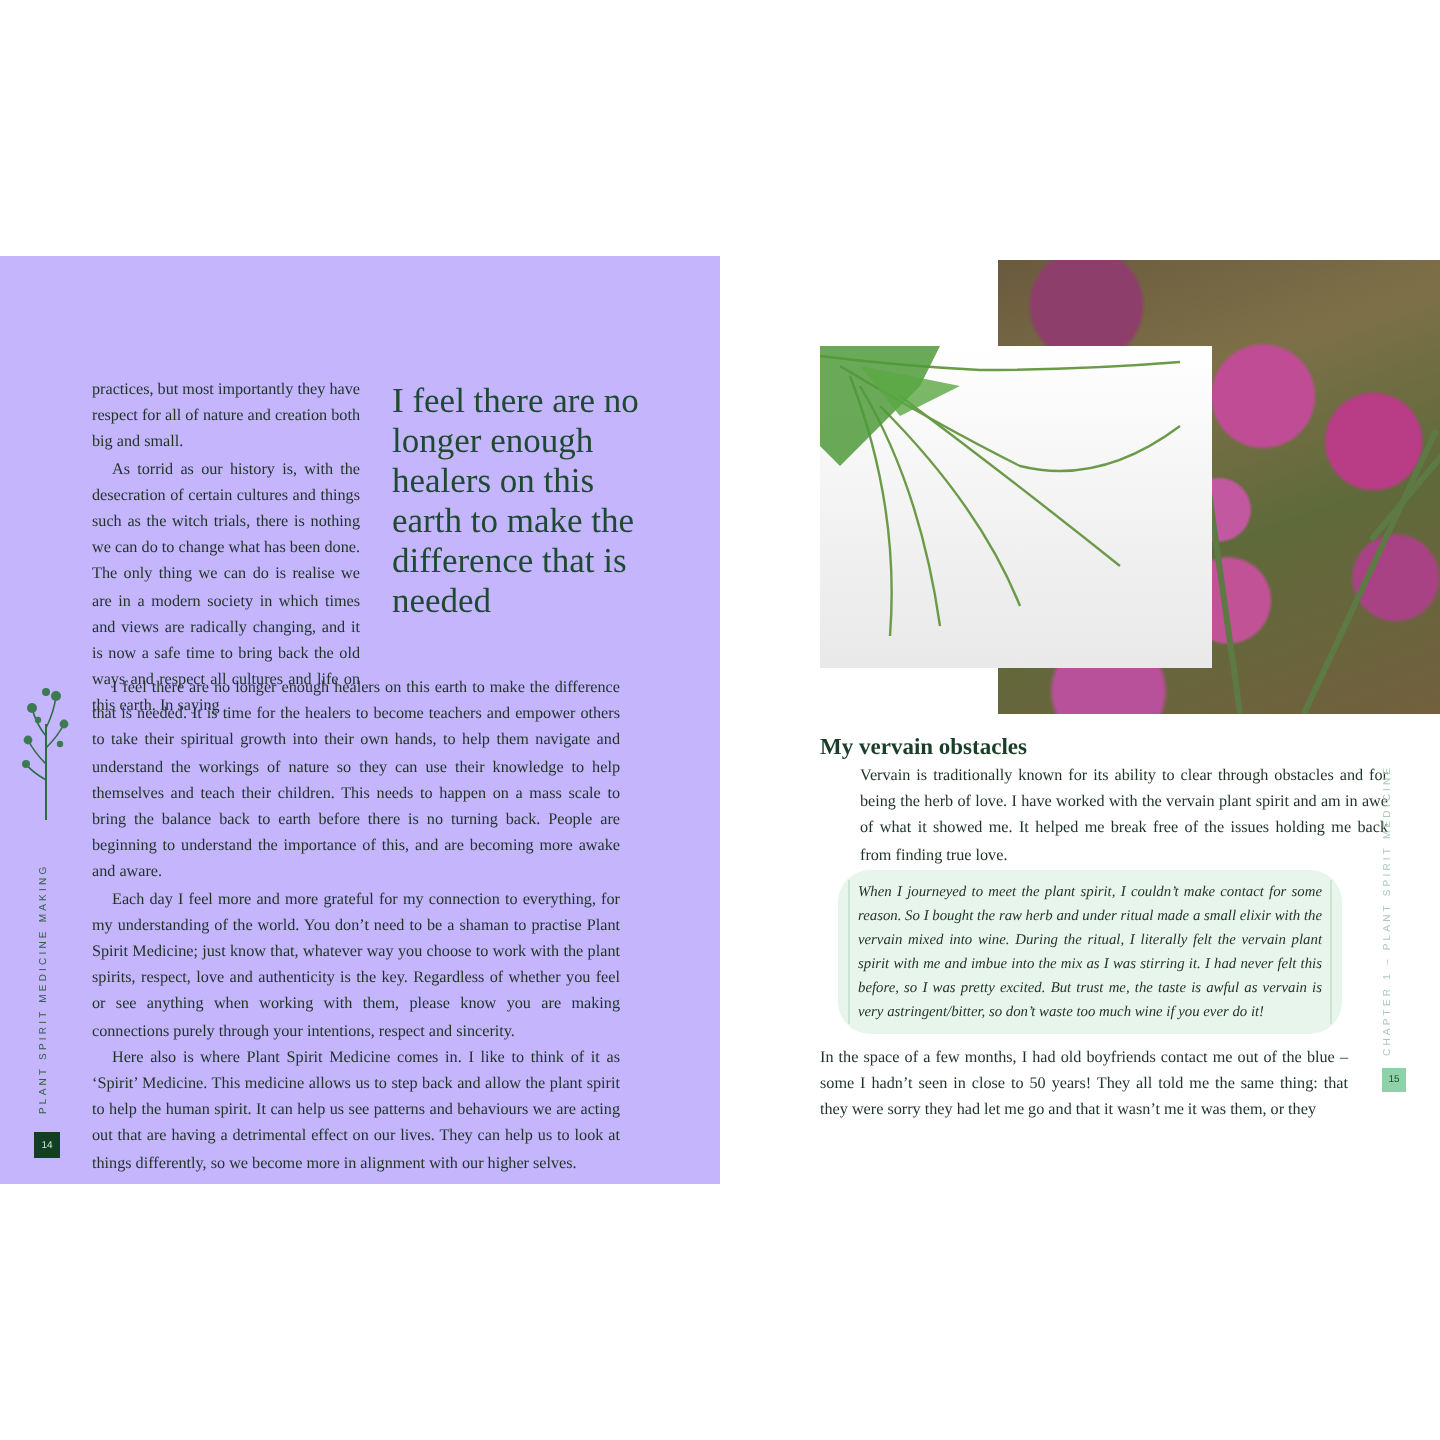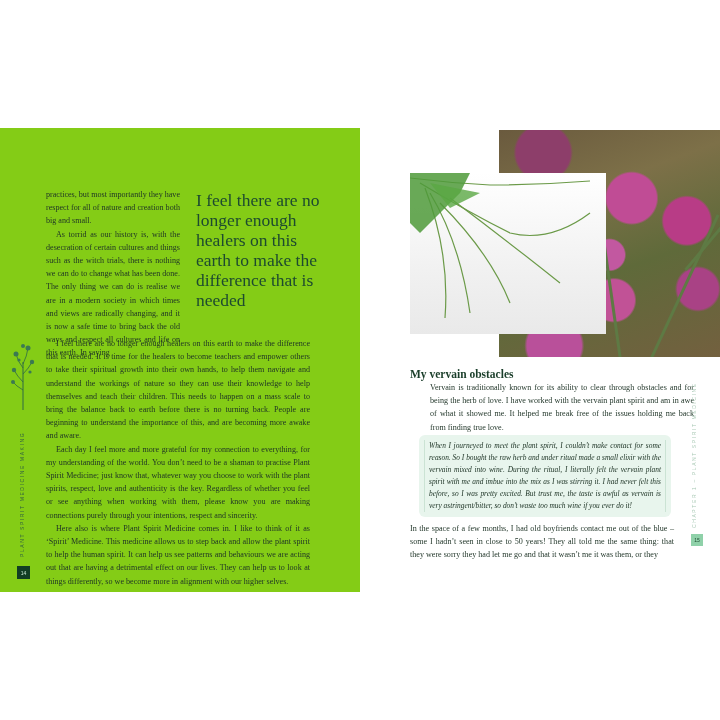--- a/index.html
+++ b/index.html
@@ -1,34 +1,34 @@
 <!DOCTYPE html>
 <html><head>
 <meta charset="utf-8">
 <style>
   html, body { margin:0; padding:0; }
   body { width:720px; height:720px; background:#ffffff; position:relative; overflow:hidden; font-family:"Liberation Serif", serif; }
-  .page-left { position:absolute; left:0; top:128px; width:360px; height:464px; background:#84cc16; }
+  .page-left { position:absolute; left:0; top:128px; width:360px; height:464px; background:#c4b5fd; }
   .page-right { position:absolute; left:360px; top:128px; width:360px; height:464px; background:#ffffff; }
   .body-text { font-size:8.1px; line-height:13.2px; color:#1e3326; text-align:justify; margin:0; }
   .indent { text-indent:10px; }
   .col-narrow { position:absolute; left:46px; top:60px; width:134px; }
   .col-full { position:absolute; left:46px; top:209px; width:264px; }
   .pull-quote { position:absolute; left:196px; top:62px; width:130px; font-size:17.5px; line-height:20px; color:#1d4a30; font-family:"Liberation Serif", serif; }
   .spine-left { position:absolute; left:17px; top:287px; width:10px; height:140px; }
   .spine-label { position:absolute; transform-origin:left top; font-family:"Liberation Sans", sans-serif; font-size:5px; letter-spacing:1.6px; white-space:nowrap; }
   .spine-left .spine-label { transform:rotate(-90deg); left:2px; top:142px; color:#2f5e43; }
   .pn-left { position:absolute; left:17px; top:438px; width:13px; height:13px; background:#123e24; color:#c8e8d4; font-family:"Liberation Sans", sans-serif; font-size:5px; display:flex; align-items:center; justify-content:center; }
   .sprig { position:absolute; left:11px; top:214px; width:24px; height:68px; }
   .photo-back { position:absolute; left:139px; top:2px; width:221px; height:227px; background:radial-gradient(circle at 60% 30%, #c04c95 0 12%, transparent 13%), radial-gradient(circle at 85% 40%, #b83c86 0 10%, transparent 11%), radial-gradient(circle at 50% 55%, #c258a0 0 9%, transparent 10%), radial-gradient(circle at 52% 75%, #c15296 0 10%, transparent 11%), radial-gradient(circle at 90% 70%, #a94285 0 8%, transparent 9%), radial-gradient(circle at 20% 10%, #8d3e6a 0 10%, transparent 11%), radial-gradient(circle at 25% 95%, #b9509a 0 10%, transparent 11%), linear-gradient(160deg, #6a5a3e 0%, #7d7048 30%, #5f6a3a 60%, #73603f 100%); overflow:hidden; }
   .stem { position:absolute; background:#5e7a44; width:3px; transform-origin:bottom; }
   .photo-front { position:absolute; left:50px; top:45px; width:196px; height:161px; background:linear-gradient(180deg,#ffffff 0%, #f1f1f1 60%, #e9e9e9 100%); overflow:hidden; }
   .section-title { position:absolute; left:50px; top:240px; font-size:11.5px; font-weight:bold; color:#1a3e2a; margin:0; }
   .intro { position:absolute; left:50px; top:253px; width:264px;margin-left:20px; }
-  .callout { position:absolute; left:59px; top:307px; width:252px; height:82px; background:#e8f5ed; border-radius:6px; }
+  .callout { position:absolute; left:59px; top:307px; width:252px; height:82px; background:#e8f5ed; border-radius:16px; }
   .callout-text { position:absolute; left:10px; top:5px; width:232px; font-style:italic; font-size:7.4px; line-height:11.9px; color:#203628; text-align:justify; margin:0; }
   .callout-rule { position:absolute; left:5px; top:5px; width:1px; height:72px; background:#cbe3d4; }
   .callout-rule.r { left:auto; right:5px; }
   .outro { position:absolute; left:50px; top:394px; width:264px; }
   .spine-right { position:absolute; left:329px; top:270px; width:10px; height:130px; }
   .spine-right .spine-label { transform:rotate(-90deg); left:2px; top:130px; color:#a9c9b5; }
   .pn-right { position:absolute; left:331px; top:406px; width:12px; height:12px; background:#8fd1a9; color:#1f4d33; font-family:"Liberation Sans", sans-serif; font-size:5px; display:flex; align-items:center; justify-content:center; }
 </style>
 </head>
 <body>

